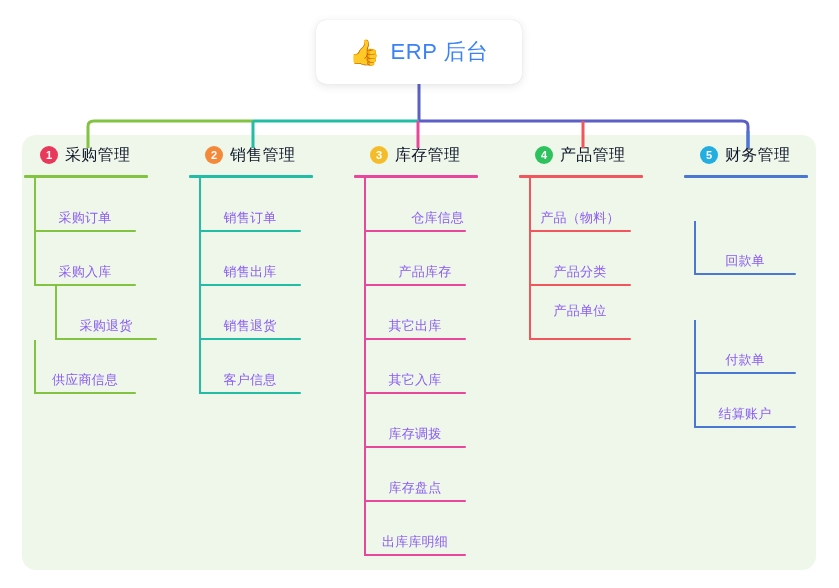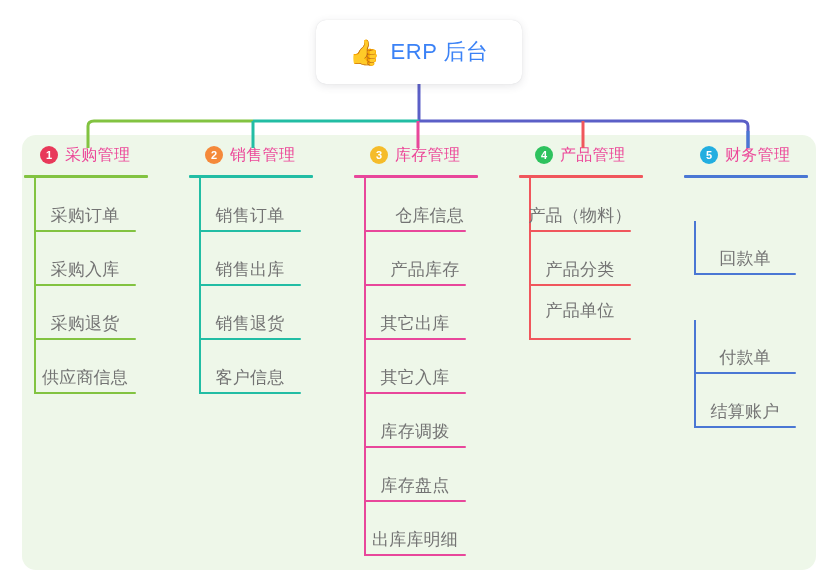--- a/index.html
+++ b/index.html
@@ -100,21 +100,21 @@
     border-radius: 50%;
     color: #ffffff;
     font-size: 11px;
     line-height: 18px;
     text-align: center;
     font-weight: bold;
     flex: 0 0 18px;
   }
   .col-title {
     font-size: 16px;
-    color: #ec4899;
+    color: #0f172a;
     white-space: nowrap;
     letter-spacing: 0.3px;
     text-align: center;
   }
   .col-rule {
     height: 3px;
     width: 124px;
     margin-left: 2px;
     border-radius: 1px;
   }
@@ -128,22 +128,22 @@
     position: relative;
     height: 54px;
     width: 100px;
     box-sizing: border-box;
     border-left: 2px solid transparent;
     display: flex;
     align-items: flex-end;
     justify-content: center;
   }
   .item-label {
-    font-size: 17px;
-    color: #737373;
+    font-size: 13px;
+    color: #8b5cf6;
     white-space: nowrap;
     padding-bottom: 5px;
     letter-spacing: 0.2px;
   }
   .item-rule {
     position: absolute;
     left: -2px;
     bottom: 0;
     height: 2px;
     width: 102px;
@@ -184,21 +184,21 @@
         <div class="col-rule" style="background: rgb(130, 195, 65);"></div>
         <div class="items">
           <div class="item" style="border-left-color: rgb(130, 195, 65);">
             <span class="item-label">采购订单</span>
             <div class="item-rule" style="background: rgb(130, 195, 65);"></div>
           </div>
           <div class="item" style="border-left-color: rgb(130, 195, 65);">
             <span class="item-label">采购入库</span>
             <div class="item-rule" style="background: rgb(130, 195, 65);"></div>
           </div>
-          <div class="item" style="border-left-color: rgb(130, 195, 65);">
+          <div class="item" style="border-left-color: rgb(130, 195, 65); margin-left: 21px;">
             <span class="item-label">采购退货</span>
             <div class="item-rule" style="background: rgb(130, 195, 65);"></div>
           </div>
           <div class="item" style="border-left-color: rgb(130, 195, 65);">
             <span class="item-label">供应商信息</span>
             <div class="item-rule" style="background: rgb(130, 195, 65);"></div>
           </div>
         </div>
       </div>
       <div class="column">

